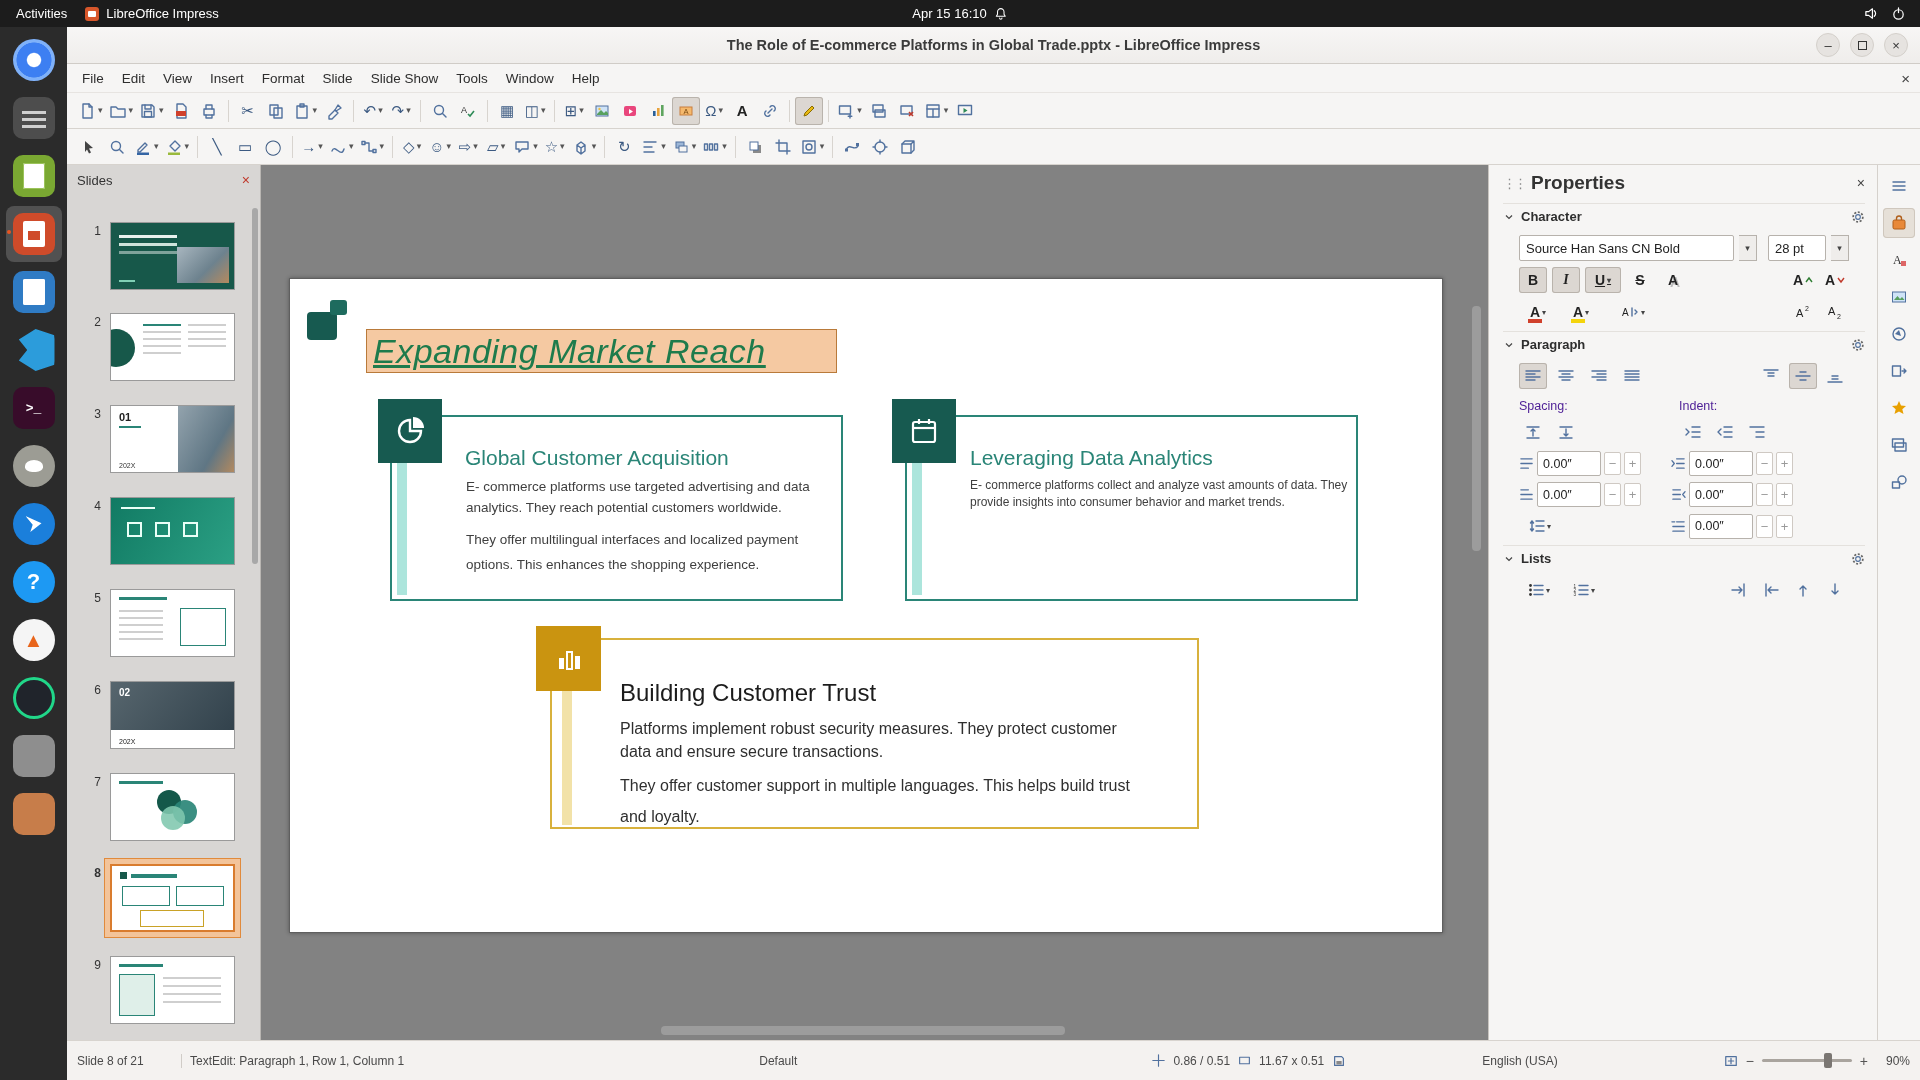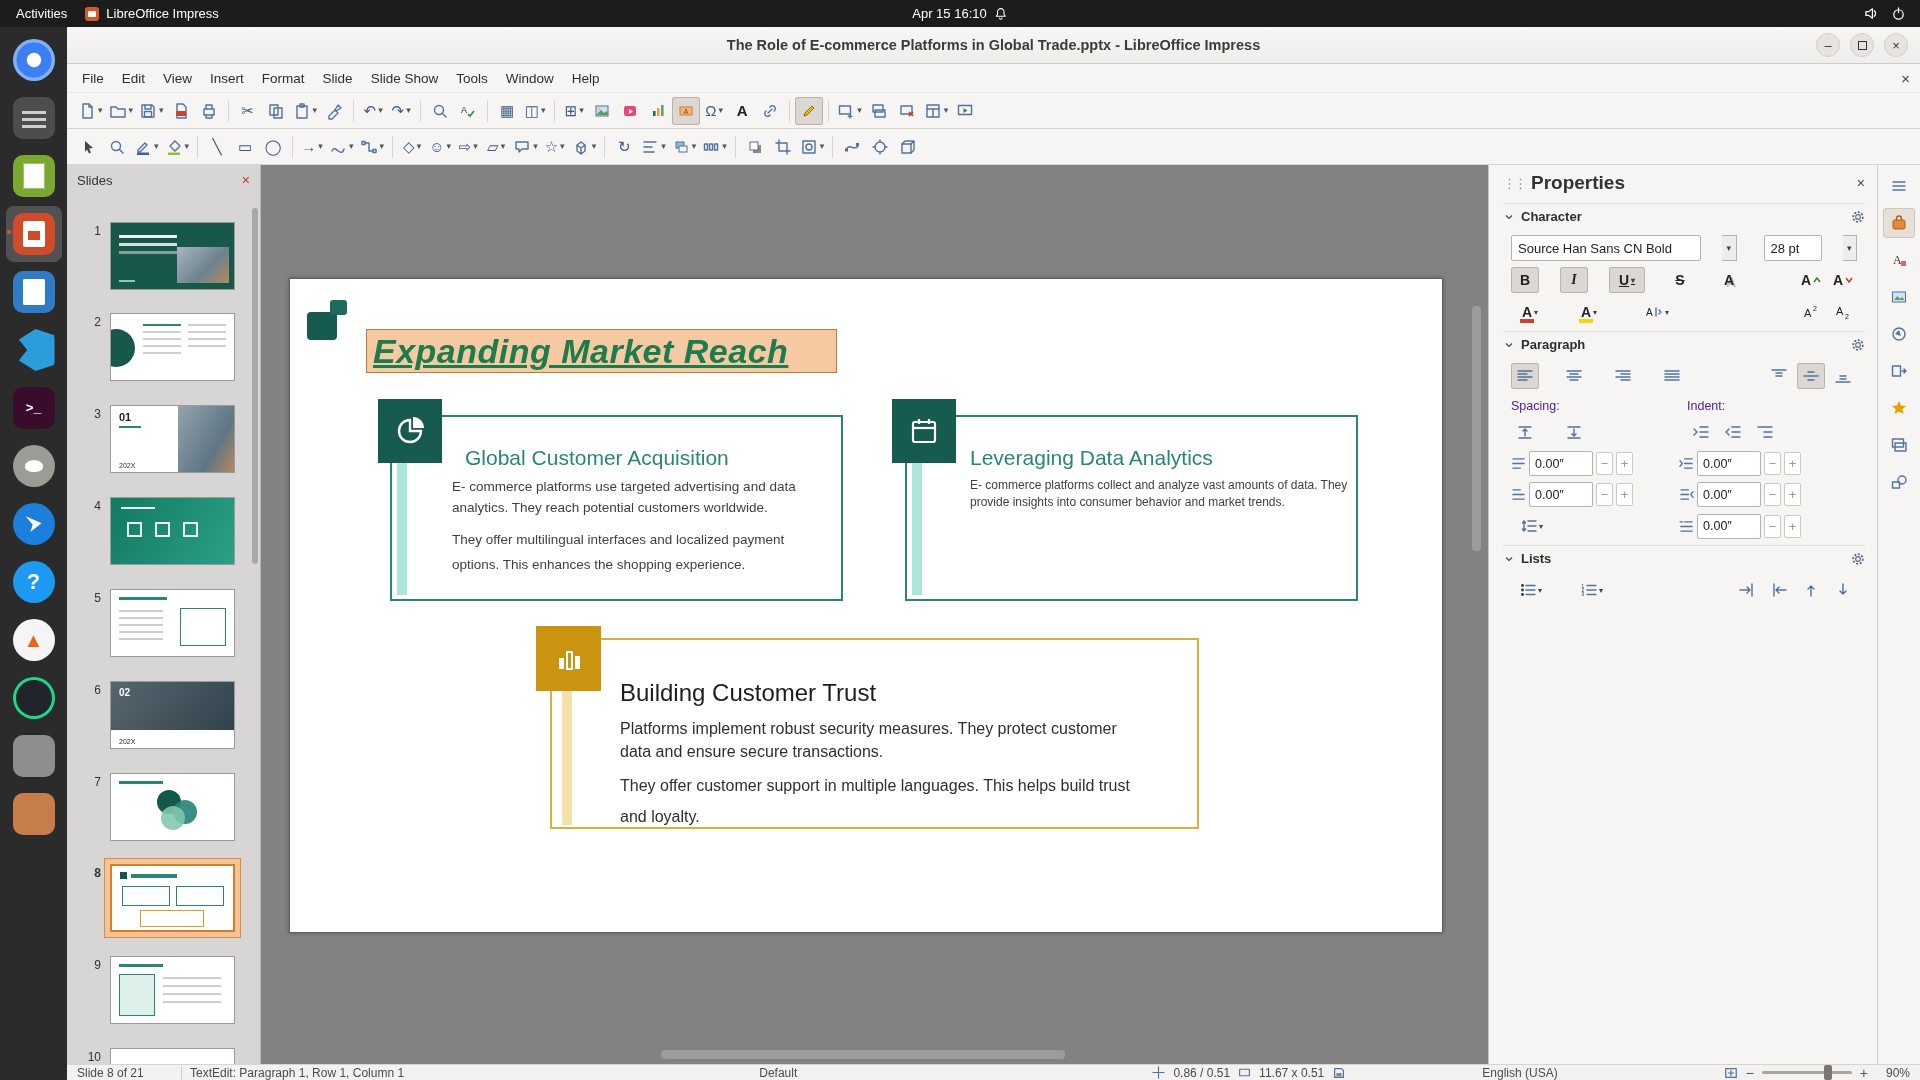--- a/index.html
+++ b/index.html
@@ -113,71 +113,71 @@
   .sscroll{position:absolute;right:2px;top:43px;width:6px;height:356px;background:#a8a8a8;border-radius:3px}
   
   #workspace{flex:1;position:relative;background:#828282;min-width:0}
   #canvas{position:absolute;left:28px;top:113px;width:1154px;height:655px;background:#fff;border:1px solid #5f5f5f;box-shadow:0 0 4px rgba(0,0,0,.35)}
   .vscroll{position:absolute;right:7px;top:141px;width:9px;height:245px;background:#9c9c9c;border-radius:4px}
   .hscroll{position:absolute;left:400px;bottom:5px;width:404px;height:9px;background:#9c9c9c;border-radius:4px}
   
   .logo-big{position:absolute;left:17px;top:33px;width:30px;height:28px;background:#175a50;border-radius:4px}
   .logo-small{position:absolute;left:40px;top:21px;width:17px;height:15px;background:#1e6b5e;border-radius:3px}
   #title-sel{position:absolute;left:76px;top:50px;width:471px;height:44px;background:#f5c9a2;border:1px solid #b97a3a;display:flex;align-items:center}
-  #title-sel .t{font-size:34px;font-weight:bold;font-style:italic;color:#1e7b4c;text-decoration:underline;text-decoration-thickness:2.5px;padding-left:6px;white-space:nowrap;letter-spacing:.5px}
+  #title-sel .t{font-size:34px;font-weight:normal;font-style:italic;color:#1e7b4c;text-decoration:underline;text-decoration-thickness:2.5px;padding-left:6px;white-space:nowrap;letter-spacing:.5px}
   .card{position:absolute;border:2px solid var(--teal)}
   #card1{left:100px;top:136px;width:453px;height:186px}
   #card2{left:615px;top:136px;width:453px;height:186px}
   #card3{left:260px;top:359px;width:649px;height:191px;border:2px solid #d8b13c}
   .cicon{position:absolute;width:64px;height:64px;background:var(--teal-dark);display:flex;align-items:center;justify-content:center}
   #icon1{left:88px;top:120px}
   #icon2{left:602px;top:120px}
   #icon3{left:246px;top:347px;width:65px;height:65px;background:#ca9410}
   .accent{position:absolute;width:10px;background:#ace5dc}
   #acc1{left:107px;top:147px;height:169px}
   #acc2{left:622px;top:147px;height:169px}
   #acc3{left:272px;top:370px;height:176px;background:#f2e2a8}
   .chead{position:absolute;color:var(--teal);font-size:21px;font-weight:500;white-space:nowrap}
   #chead1{left:175px;top:167px}
   #chead2{left:680px;top:167px}
   #chead3{left:330px;top:400px;color:#1c1c1c;font-size:24px}
   .cbody{position:absolute;color:#3f3f3f}
-  #cbody1{left:162px;top:198px;width:360px;font-size:13.5px;line-height:1.55}
+  #cbody1{left:176px;top:198px;width:360px;font-size:13.5px;line-height:1.55}
   #cbody1 .p2{margin-top:9px;line-height:1.85}
   #cbody2{left:680px;top:198px;width:378px;font-size:12px;line-height:1.4}
   #cbody2 .p2{margin-top:11px;line-height:1.95}
   #cbody3{left:330px;top:438px;width:530px;font-size:16px;line-height:1.45;color:#2f2f2f}
   #cbody3 .p2{margin-top:8px;line-height:1.9}
   
   #props{width:389px;background:var(--ui-bg);border-left:1px solid #c9c5c0;flex:none;padding:0 12px 0 14px;font-size:13px;color:#333;overflow:hidden}
   .phead2{display:flex;align-items:center;height:32px;margin-top:2px}
   .phead2 .grip{color:#8a8a8a;letter-spacing:-2px;font-size:13px;margin-right:6px}
   .phead2 b{font-size:19px}
   .phead2 .x{margin-left:auto;font-size:14px;color:#444}
   .sechead{display:flex;align-items:center;gap:6px;height:26px;font-weight:bold;color:#2e2e2e;border-top:1px solid #e4e1dd;margin-top:4px}
   .sechead .gear{margin-left:auto}
-  .row{display:flex;align-items:center;gap:21px;margin:6px 8px}
+  .row{display:flex;align-items:center;gap:5px;margin:6px 16px}
   .inputbox{height:26px;border:1px solid #b7b2ac;background:#fff;border-radius:2px;font-size:13px;padding:0 6px;font-family:"Liberation Sans",sans-serif;color:#222}
   .combo-dd{width:18px;height:26px;border:1px solid #b7b2ac;border-left:none;background:#efedeb;display:flex;align-items:center;justify-content:center;font-size:9px;color:#444}
   .sb{min-width:28px;height:26px;display:flex;align-items:center;justify-content:center;border-radius:3px;gap:2px;color:#222}
   .sb .dds{font-size:8px;color:#444}
   .fr{margin-left:auto;display:flex;gap:4px}
   .lbl{font-size:12.5px;color:#4c1d95}
   .spin{display:flex;align-items:center;gap:3px}
   .spin input{width:64px;height:25px;border:1px solid #b7b2ac;background:#fff;border-radius:2px;font-size:12.5px;padding:0 5px;font-family:"Liberation Sans",sans-serif;color:#222}
   .spin .pm{width:17px;height:23px;border:1px solid #cfc9c3;background:#fff;color:#9a9a9a;display:flex;align-items:center;justify-content:center;font-size:13px;border-radius:2px}
   .fmt{font-size:14px;font-weight:bold}
   .ffA{position:relative;font-weight:bold;font-size:14px}
   .ffA .bar{position:absolute;left:-2px;right:-2px;bottom:-3px;height:4px}
   
   #tabstrip{width:43px;background:var(--ui-bg);border-left:1px solid #d5d1cc;flex:none;display:flex;flex-direction:column;align-items:center;padding-top:6px;gap:7px}
   .tab{width:32px;height:30px;display:flex;align-items:center;justify-content:center;border-radius:4px}
   .tab.active{background:#e6e0d8;box-shadow:inset 0 0 0 1px #cfc7bd}
   
-  #statusbar{height:16px;background:#f4f2f0;border-top:1px solid #d8d4cf;display:flex;align-items:center;font-size:12px;color:#4a4a4a;padding:0 10px;gap:8px;flex:none}
+  #statusbar{height:40px;background:#f4f2f0;border-top:1px solid #d8d4cf;display:flex;align-items:center;font-size:12px;color:#4a4a4a;padding:0 10px;gap:8px;flex:none}
   #statusbar .seg{white-space:nowrap}
   .sdiv{width:1px;height:14px;background:#d0ccc7}
   .zoomslider{width:90px;height:3px;background:#a9a49e;border-radius:2px;position:relative}
   .zoomslider .zthumb{position:absolute;left:62px;top:-6px;width:8px;height:15px;background:#7a7672;border-radius:2px}
   .flex1{flex:1}
 </style>
 </head>
 <body>
 
 <div id="topbar">

